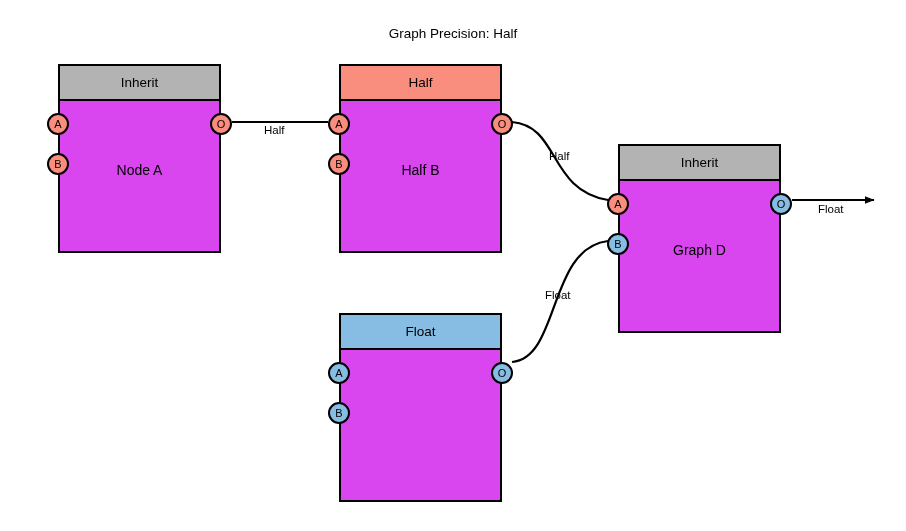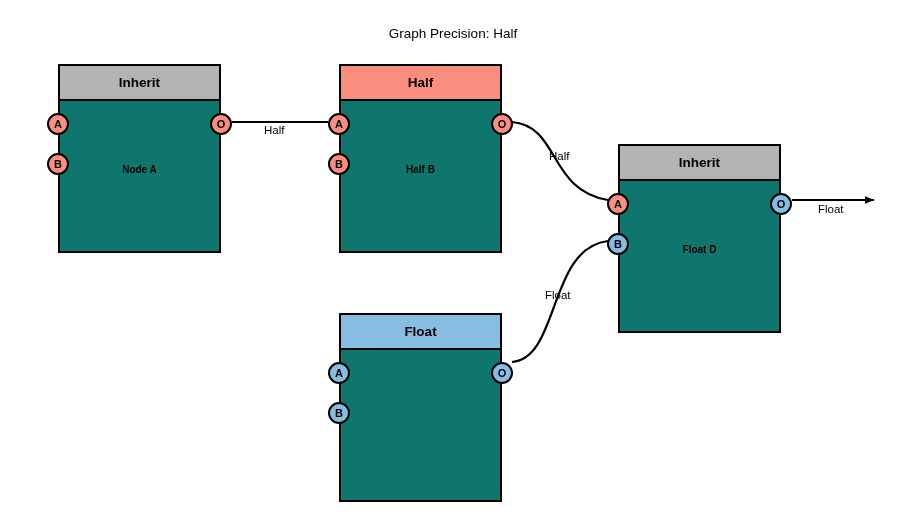--- a/index.html
+++ b/index.html
@@ -45,23 +45,22 @@
     width: 906px;
     height: 531px;
     pointer-events: none;
   }
 
   
   .node {
     position: absolute;
     box-sizing: border-box;
     border: 2px solid #000000;
-    background: #0f766e;
+    background: #d946ef;
     z-index: 3;
-    font-weight: bold;
   }
   .node-header {
     box-sizing: border-box;
     height: 35px;
     border-bottom: 2px solid #000000;
     display: flex;
     align-items: center;
     justify-content: center;
     font-size: 13.5px;
     line-height: 15px;
@@ -69,21 +68,21 @@
     white-space: nowrap;
   }
   .node-body {
     position: relative;
     height: 150px;
     display: flex;
     align-items: center;
     justify-content: center;
   }
   .node-label {
-    font-size: 10px;
+    font-size: 14px;
     line-height: 16px;
     color: #000000;
     white-space: nowrap;
     position: relative;
     top: -6px;
   }
 
   
   .port {
     position: absolute;
@@ -170,20 +169,20 @@
   <div class="node" id="node-c" style="left:339px; top:313px; width:163px; height:189px;">
     <div class="node-header" style="background:#87BCE3;">Float</div>
     <div class="port port-in port-blue" style="top:47px;">A</div>
     <div class="port port-in port-blue" style="top:87px;">B</div>
     <div class="port port-out port-blue" style="top:47px;">O</div>
   </div>
 
   <div class="node" id="node-d" style="left:618px; top:144px; width:163px; height:189px;">
     <div class="node-header" style="background:#B3B3B3;">Inherit</div>
     <div class="node-body">
-      <span class="node-label">Float D</span>
+      <span class="node-label">Graph D</span>
     </div>
     <div class="port port-in port-salmon" style="top:47px;">A</div>
     <div class="port port-in port-blue" style="top:87px;">B</div>
     <div class="port port-out port-blue" style="top:47px;">O</div>
   </div>
 
 </div>
 
 </body></html>

